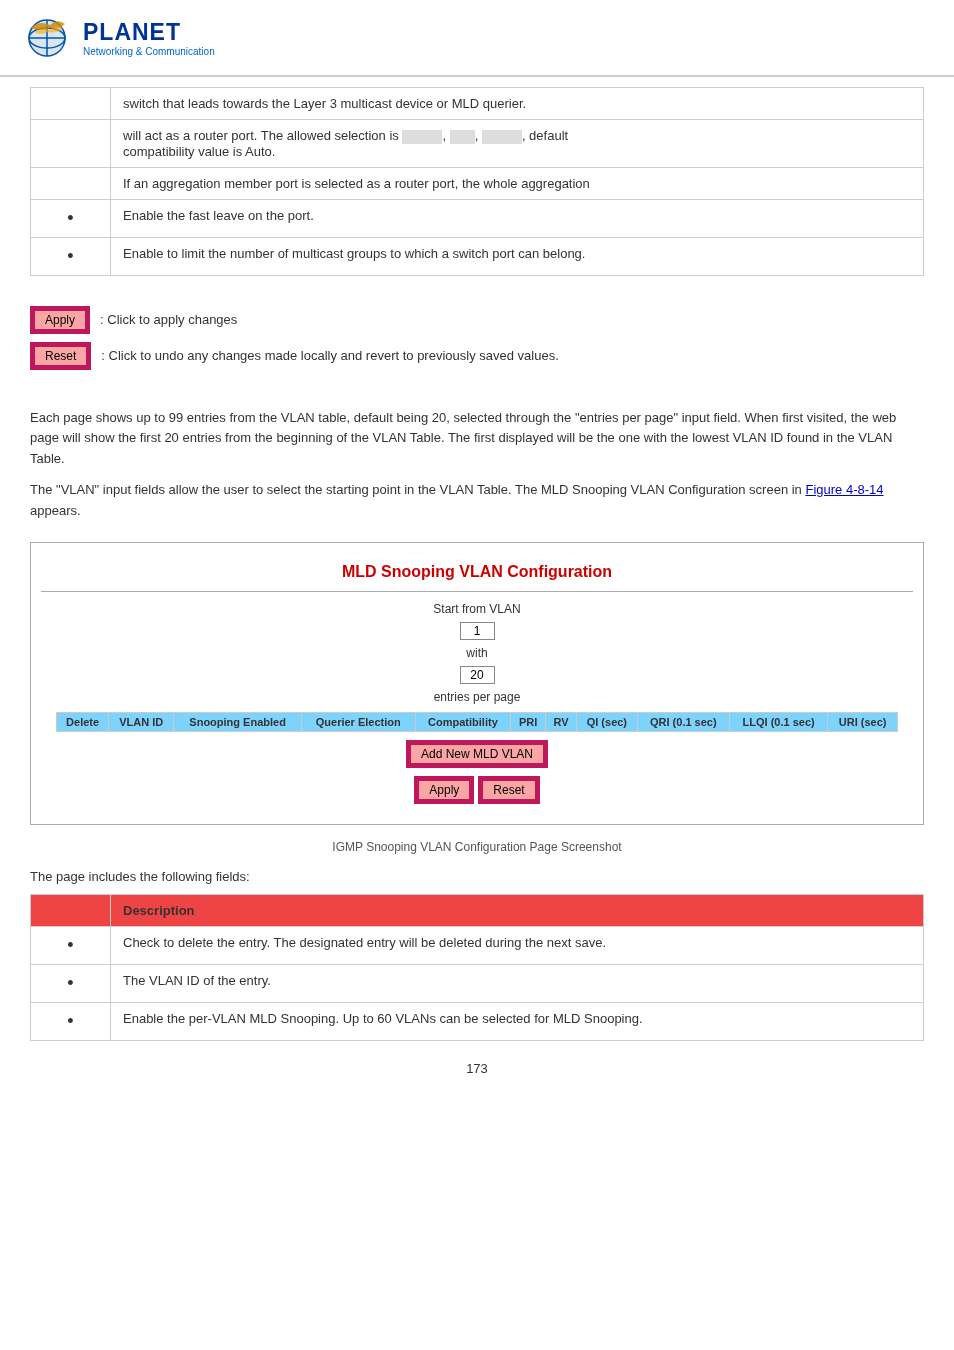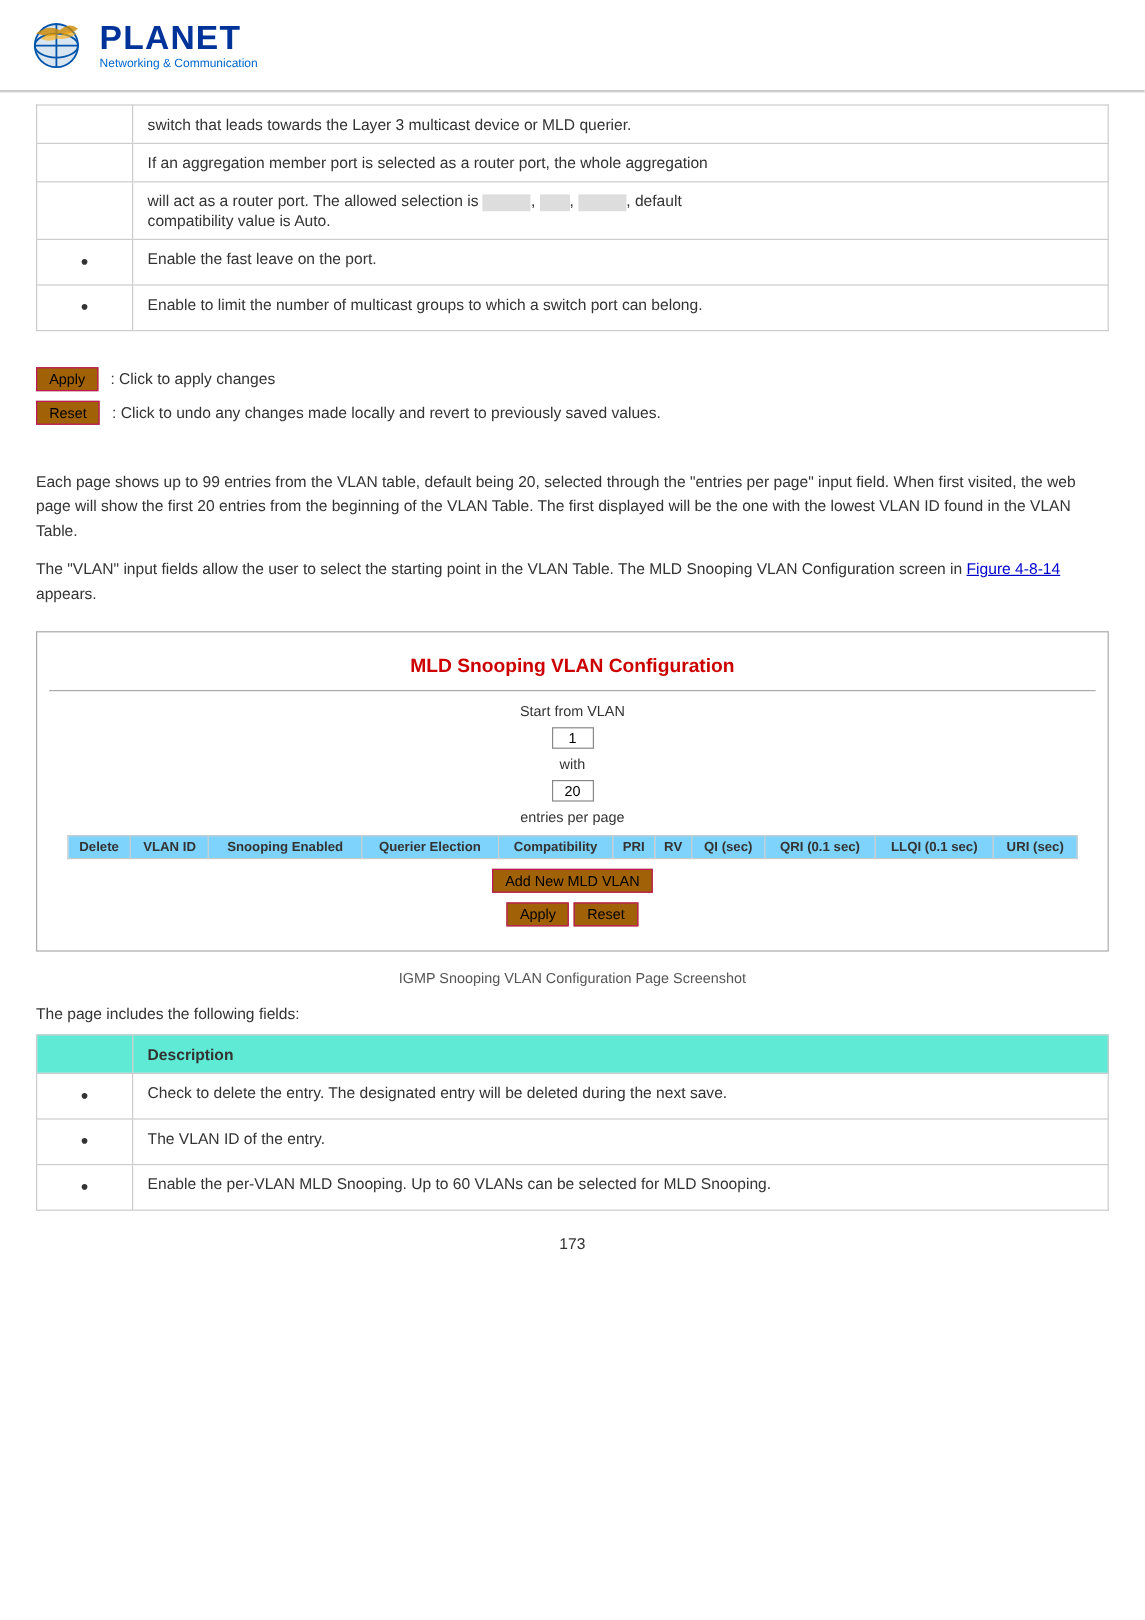--- a/index.html
+++ b/index.html
@@ -24,21 +24,21 @@
     .logo-icon {
       width: 55px;
       height: 55px;
       margin-right: 8px;
     }
     .logo-text {
       display: flex;
       flex-direction: column;
     }
     .logo-planet {
-      font-size: 28px;
+      font-size: 23px;
       font-weight: bold;
       color: #003399;
       letter-spacing: 1px;
     }
     .logo-subtitle {
       font-size: 10px;
       color: #0066cc;
     }
 
     .content {
@@ -77,22 +77,22 @@
       background: #ddd;
       width: 25px;
       height: 14px;
       vertical-align: middle;
     }
 
     
     .btn {
       display: inline-block;
       padding: 2px 10px;
-      border: 1px solid #be185d;
-      background: #a16207;
+      border: 5px solid #be185d;
+      background: #fca5a5;
       font-size: 12px;
       cursor: pointer;
       font-family: Arial, sans-serif;
     }
 
     
     .apply-section {
       margin: 20px 0;
       padding: 10px 0;
     }
@@ -208,21 +208,21 @@
       width: 80px;
       text-align: center;
     }
     .fields-table th {
       border: 1px solid #ccc;
       background: #f5f5f5;
       padding: 8px 12px;
       text-align: left;
     }
     .fields-table .header-row th {
-      background: #5eead4;
+      background: #ef4444;
     }
 
     .page-number {
       text-align: center;
       margin: 20px 0;
       font-size: 13px;
     }
   </style>
 </head>
 <body>
@@ -248,34 +248,34 @@
   </div>
 </div>
 
 <div class="content">
 
   <table class="info-table">
     <tbody>
       <tr>
         <td class="bullet-cell"></td>
         <td>switch that leads towards the Layer 3 multicast device or MLD querier.</td>
-      </tr>
-      <tr>
-        <td class="bullet-cell"></td>
-        <td>If an aggregation member port is selected as a router port, the whole aggregation</td>
       </tr>
       <tr>
         <td class="bullet-cell"></td>
         <td>
           will act as a router port. The allowed selection is
           <span class="inline-box"></span>,
           <span class="inline-box-sm"></span>,
           <span class="inline-box"></span>,
           default<br>compatibility value is Auto.
         </td>
+      </tr>
+      <tr>
+        <td class="bullet-cell"></td>
+        <td>If an aggregation member port is selected as a router port, the whole aggregation</td>
       </tr>
       <tr>
         <td class="bullet-cell"><span class="bullet">•</span></td>
         <td>Enable the fast leave on the port.</td>
       </tr>
       <tr>
         <td class="bullet-cell"><span class="bullet">•</span></td>
         <td>Enable to limit the number of multicast groups to which a switch port can belong.</td>
       </tr>
     </tbody>

